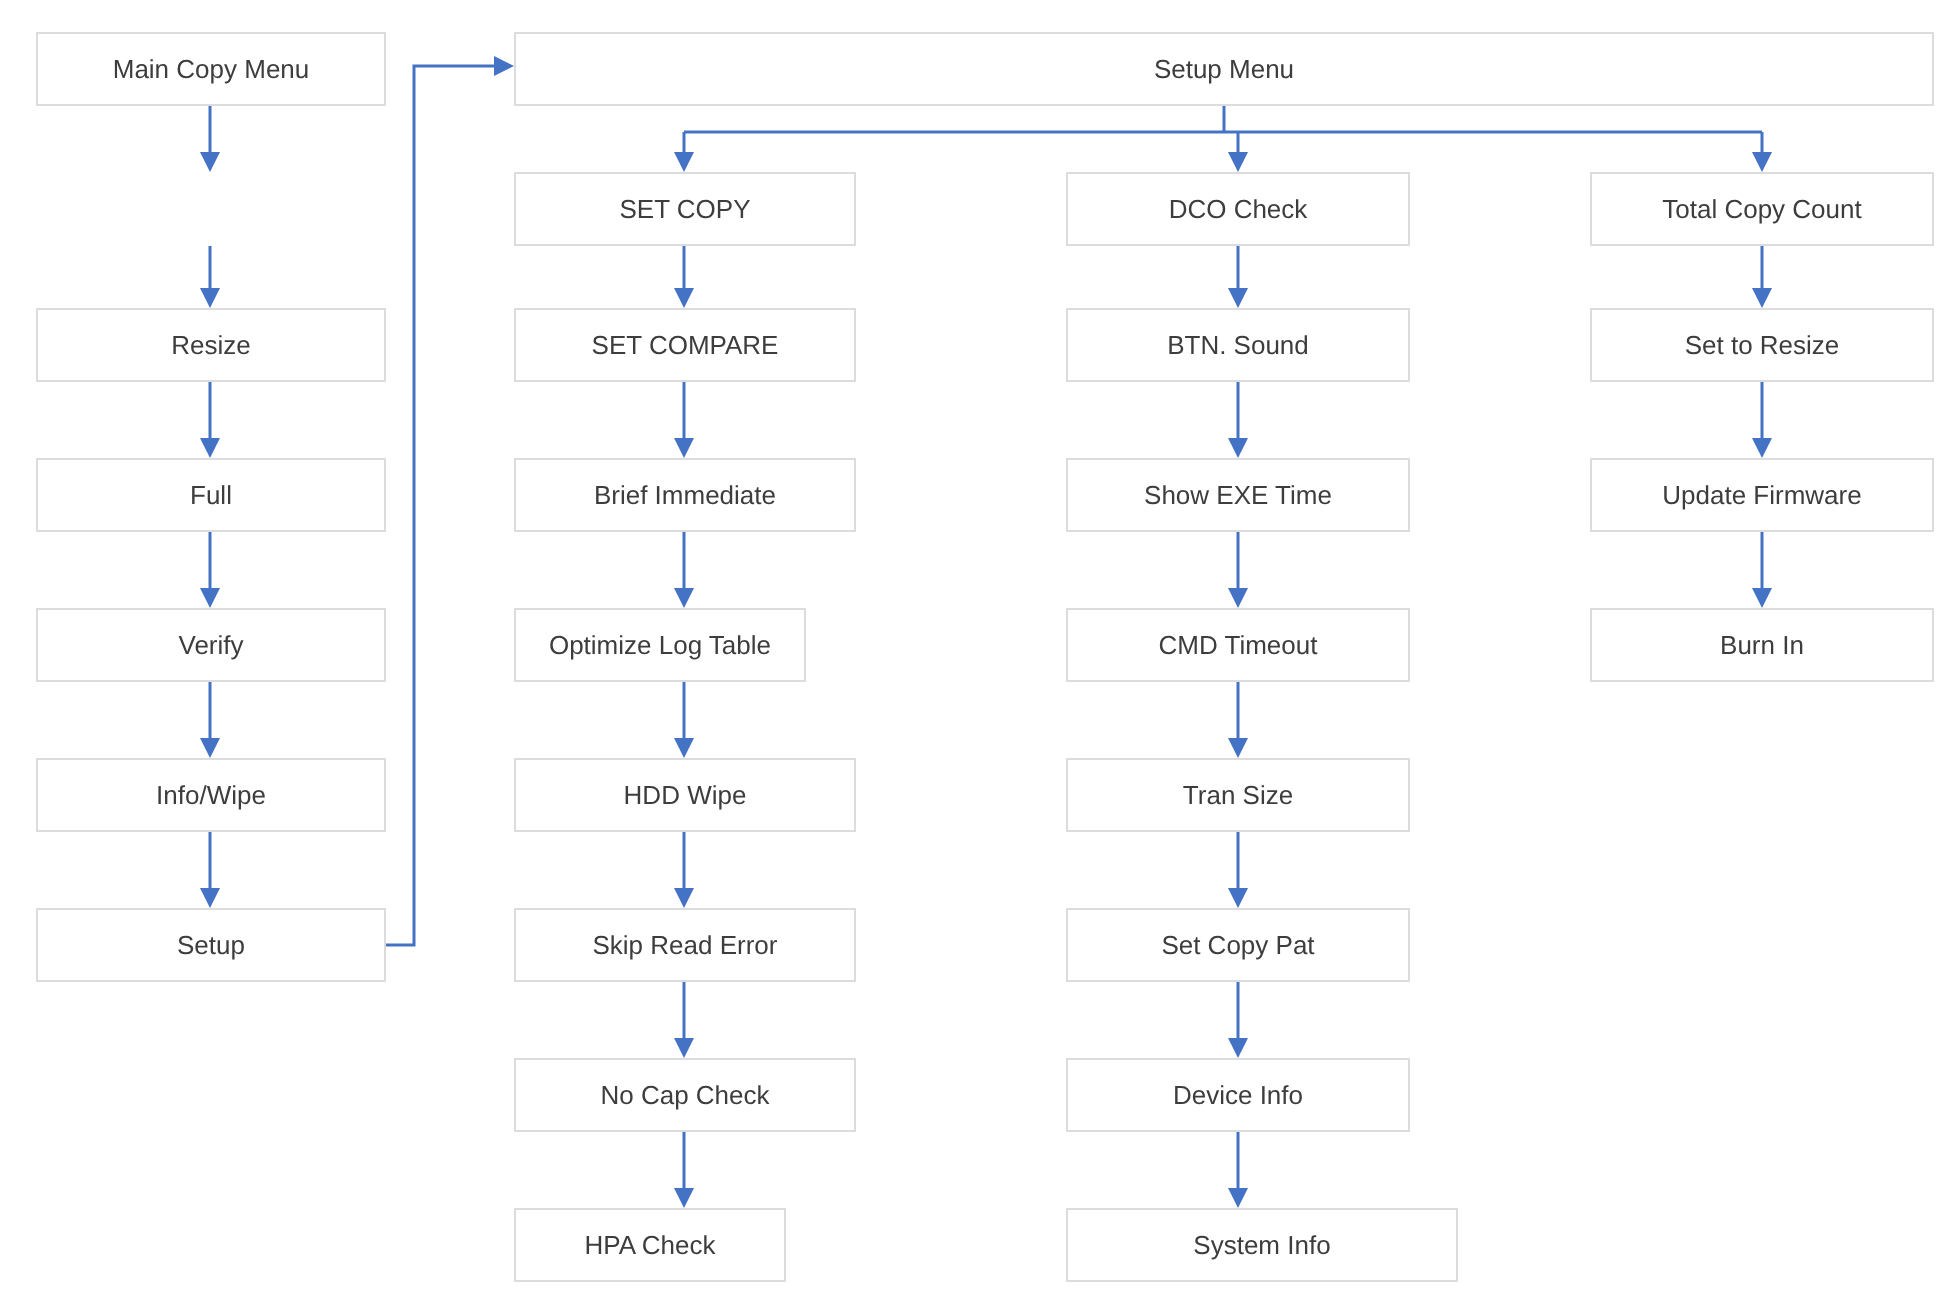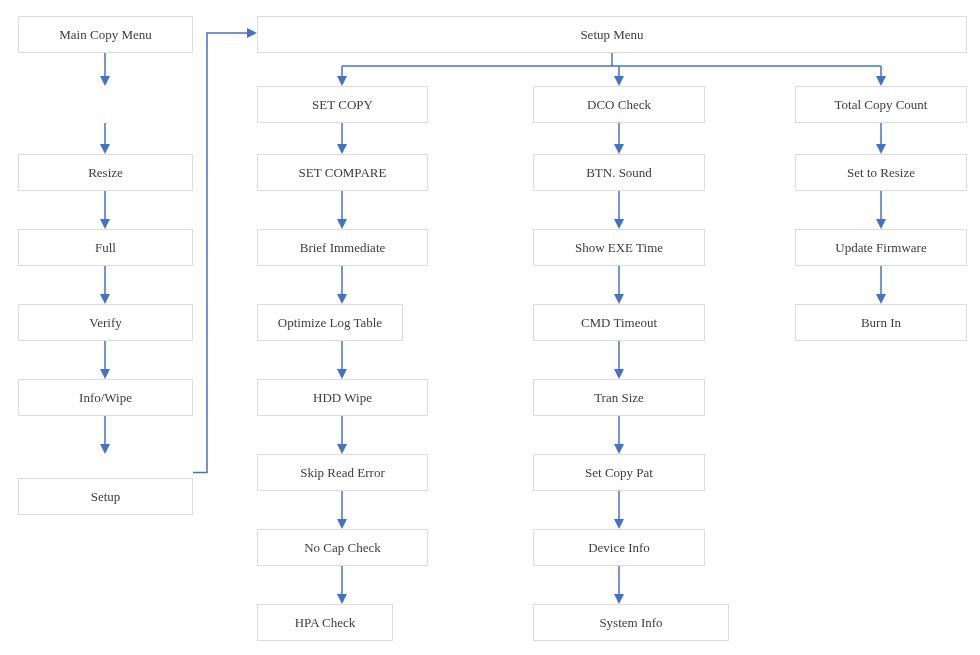--- a/index.html
+++ b/index.html
@@ -26,21 +26,20 @@
     height: 37px;
     box-sizing: border-box;
     background: var(--box-fill);
     border: 1px solid var(--box-border);
     display: flex;
     align-items: center;
     justify-content: center;
     font-size: 13px;
     color: var(--text);
     white-space: nowrap;
-    font-family: Liberation Serif, serif;
   }
 </style>
 </head>
 <body>
 
 <div class="canvas">
 
   <svg class="wires" width="980" height="655">
     <defs>
       <marker id="ah" markerUnits="userSpaceOnUse" markerWidth="10" markerHeight="10" viewBox="0 0 10 10" refX="8" refY="5" orient="auto-start-reverse">
@@ -92,21 +91,21 @@
       <line class="w a" x1="881" y1="191" x2="881" y2="227"></line>
       <line class="w a" x1="881" y1="266" x2="881" y2="302"></line>
     </g>
   </svg>
 
   <div class="node" style="left:18px;top:16px;width:175px">Main Copy Menu</div>
   <div class="node" style="left:18px;top:154px;width:175px">Resize</div>
   <div class="node" style="left:18px;top:229px;width:175px">Full</div>
   <div class="node" style="left:18px;top:304px;width:175px">Verify</div>
   <div class="node" style="left:18px;top:379px;width:175px">Info/Wipe</div>
-  <div class="node" style="left:18px;top:478px;width:175px">Setup</div>
+  <div class="node" style="left:18px;top:454px;width:175px">Setup</div>
 
   <div class="node" style="left:257px;top:16px;width:710px">Setup Menu</div>
 
   <div class="node" style="left:257px;top:86px;width:171px">SET COPY</div>
   <div class="node" style="left:257px;top:154px;width:171px">SET COMPARE</div>
   <div class="node" style="left:257px;top:229px;width:171px">Brief Immediate</div>
   <div class="node" style="left:257px;top:304px;width:146px">Optimize Log Table</div>
   <div class="node" style="left:257px;top:379px;width:171px">HDD Wipe</div>
   <div class="node" style="left:257px;top:454px;width:171px">Skip Read Error</div>
   <div class="node" style="left:257px;top:529px;width:171px">No Cap Check</div>

